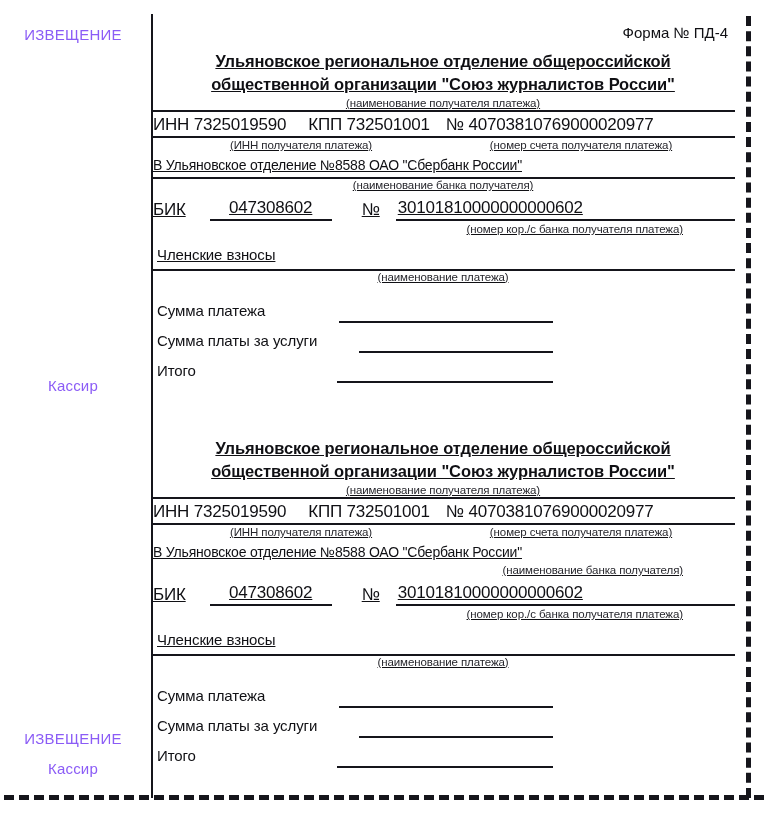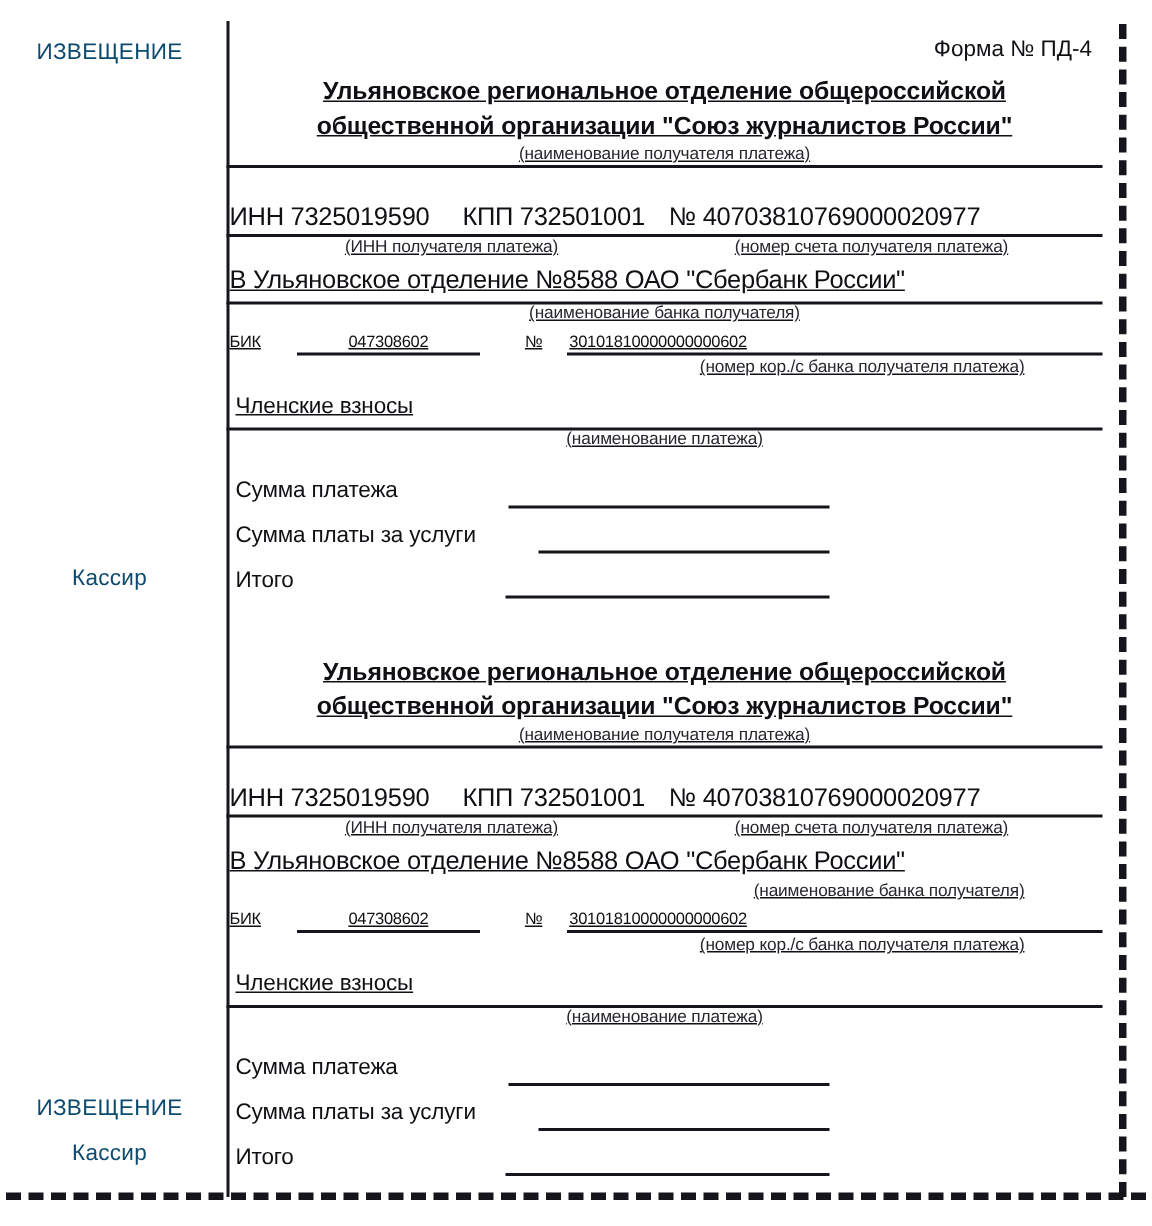--- a/index.html
+++ b/index.html
@@ -50,21 +50,21 @@
     border-top: 5px dashed #15151b;
   }
 
   
   .stub-label {
     position: absolute;
     text-align: center;
     font-size: 15px;
     letter-spacing: .2px;
     white-space: nowrap;
-    color: #0c4a6e;
+    color: #8b5cf6;
   }
   .stub-izveshchenie { left: 0;   top: 26px;  width: 146px; }
   .stub-kassir-1     { left: 0;   top: 377px; width: 146px; }
   .stub-kvitanciya   { left: 0;   top: 730px; width: 146px; }
   .stub-kassir-2     { left: 0;   top: 760px; width: 146px; }
 
   
   .form-no {
     position: absolute;
     right: 40px;
@@ -108,50 +108,49 @@
     position: relative;
   }
   .row-open { border-top: 0; }
 
   .fields {
     font-size: 17px;
     line-height: 1.0;
     padding: 4px 0 3px 2px;
     white-space: nowrap;
     letter-spacing: -.2px;
-    margin-top: 20px;
   }
 
   .f-inn  { display: inline-block; }
   .f-kpp  { display: inline-block; padding-left: 22px; }
   .f-acct { display: inline-block; padding-left: 16px; }
 
   .cap-split {
     display: flex;
     font-size: 11.5px;
     color: #26262c;
     padding: 1px 0 1px 0;
     letter-spacing: -.1px;
   }
   .cap-split .c-left  { width: 300px; text-align: center; }
   .cap-split .c-right { flex: 1;      text-align: center; padding-right: 24px; }
 
   .bank-line {
-    font-size: 17px;
+    font-size: 14px;
     padding: 5px 0 4px 2px;
     letter-spacing: -.2px;
     white-space: nowrap;
   }
 
   
   .bik-row {
-    font-size: 11px;
+    font-size: 17px;
     padding: 6px 0 2px 2px;
     display: flex;
-    align-items: flex-start;
+    align-items: center;
     letter-spacing: -.2px;
   }
   .bik-lbl   { }
   .bik-val   {
     display: inline-block;
     min-width: 122px;
     margin-left: 24px;
     text-align: center;
     border-bottom: 2px solid #15151b;
     padding-bottom: 1px;

